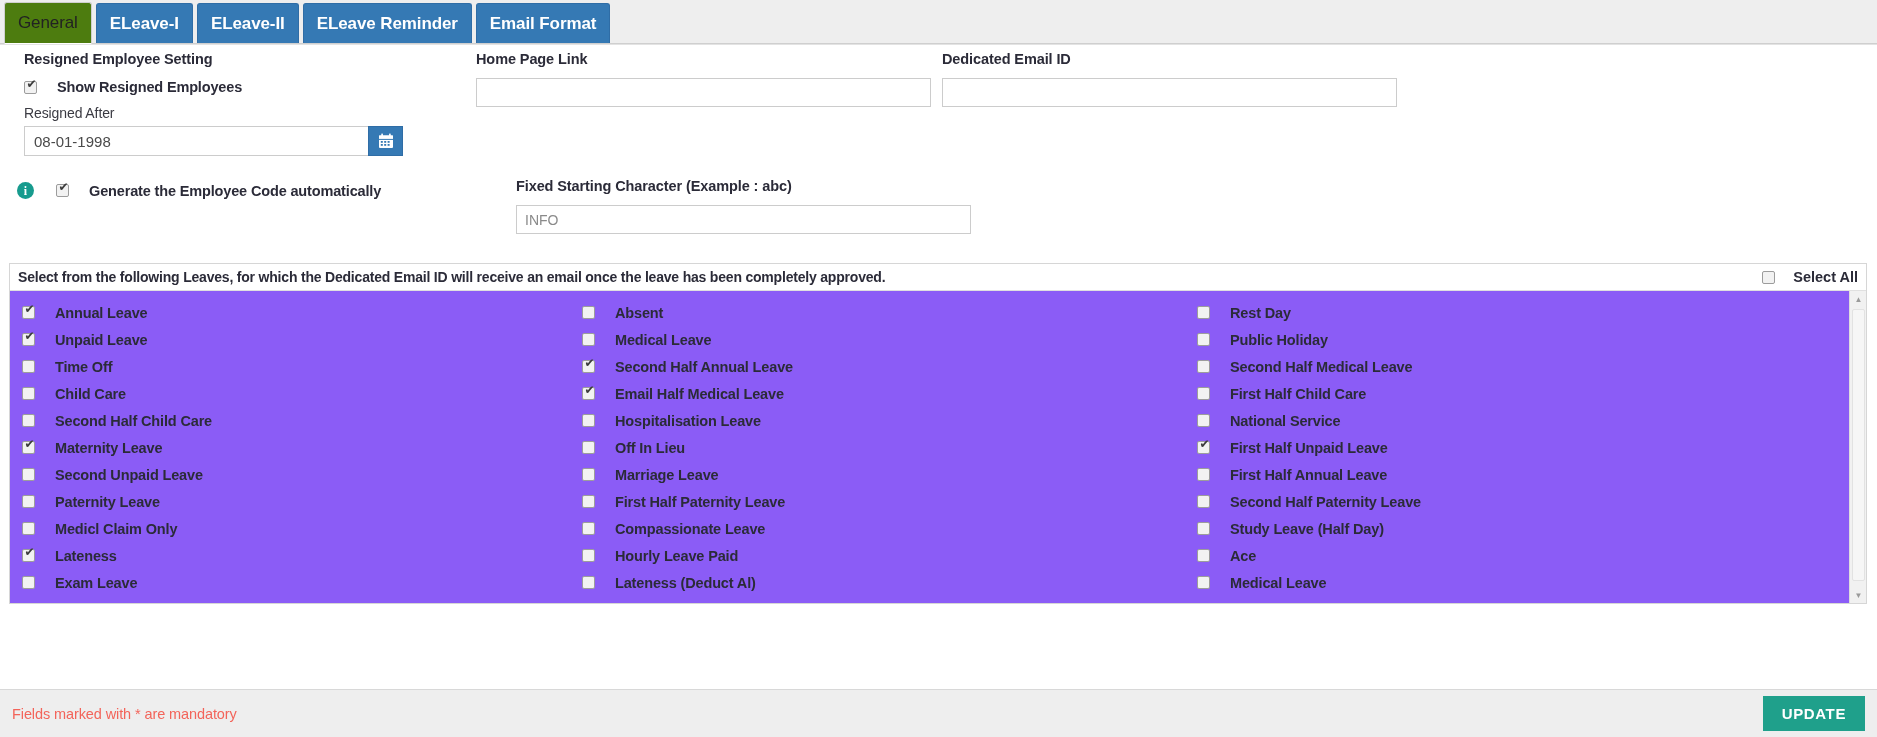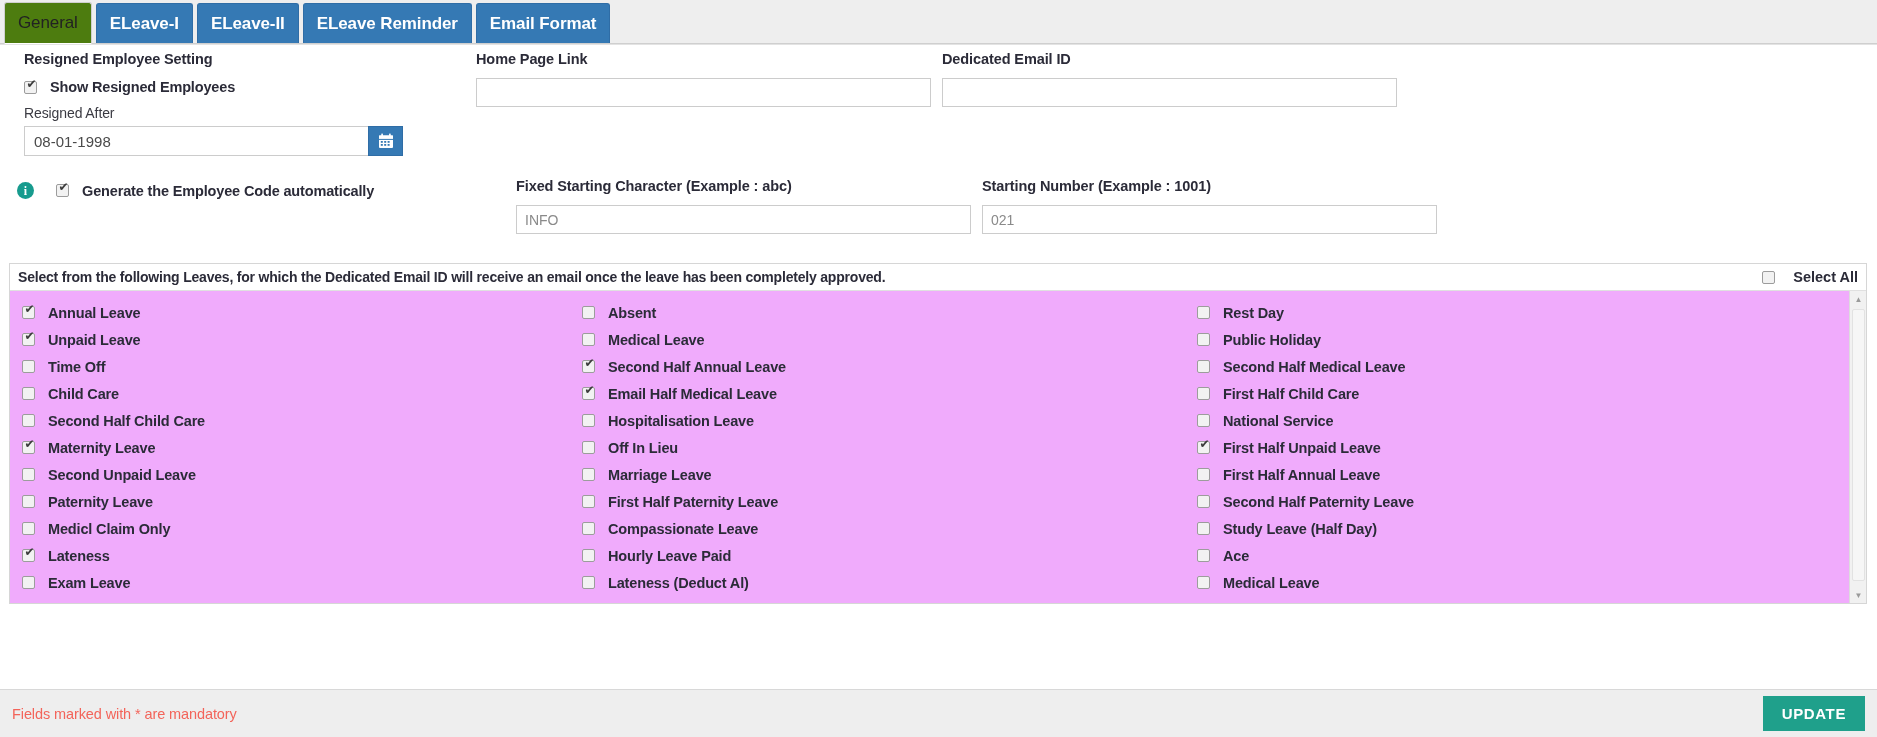--- a/index.html
+++ b/index.html
@@ -103,21 +103,21 @@
     content: "✔";
     position: absolute;
     left: 0px; top: -4px;
     font-size: 12px;
     line-height: 13px;
     color: #3b3b3b;
     width: 13px;
     text-align: center;
   }
 
-  .chk-line { display: flex; align-items: center; gap: 13px; }
+  .chk-line { display: flex; align-items: center; gap: 20px; }
   .chk-line .lbl {
     font-size: 14.5px;
     font-weight: bold;
     color: #2b2b38;
     letter-spacing: -0.15px;
     white-space: nowrap;
   }
 
   
   .datewrap { display: flex; align-items: stretch; }
@@ -152,21 +152,21 @@
     display: flex; align-items: center; justify-content: center;
     line-height: 1;
   }
 
   
   .leaves-box {
     position: absolute;
     left: 9px; top: 218px;
     width: 1858px; height: 341px;
     border: 1px solid #d6d6d6;
-    background: #f0abfc;
+    background: #8b5cf6;
   }
   .leaves-head {
     height: 27px;
     border-bottom: 1px solid #e0e0e0;
     display: flex; align-items: center;
     justify-content: space-between;
     padding: 0 8px 0 8px;
     background: #fff;
   }
   .leaves-head .instr {
@@ -316,24 +316,20 @@
         <span class="cb checked"></span>
         <span class="lbl">Generate the Employee Code automatically</span>
       </div>
     </div>
 
     <div style="position:absolute; left:516px; top:133px;">
       <div class="fld-label">Fixed Starting Character (Example : abc)</div>
       <input class="txtinput" style="width: 455px; margin-top: 11px;" placeholder="INFO">
     </div>
 
-    <div style="position:absolute; left:982px; top:133px;">
-      <div class="fld-label">Starting Number (Example : 1001)</div>
-      <input class="txtinput" style="width: 455px; margin-top: 11px;" placeholder="021">
-    </div>
 
     <div class="leaves-box">
       <div class="leaves-head">
         <span class="instr">Select from the following Leaves, for which the Dedicated Email ID will receive an email once the leave has been completely approved.</span>
         <span class="selectall">
           <span class="cb"></span>
           <span class="lbl">Select All</span>
         </span>
       </div>
       <div class="leaves-body">

